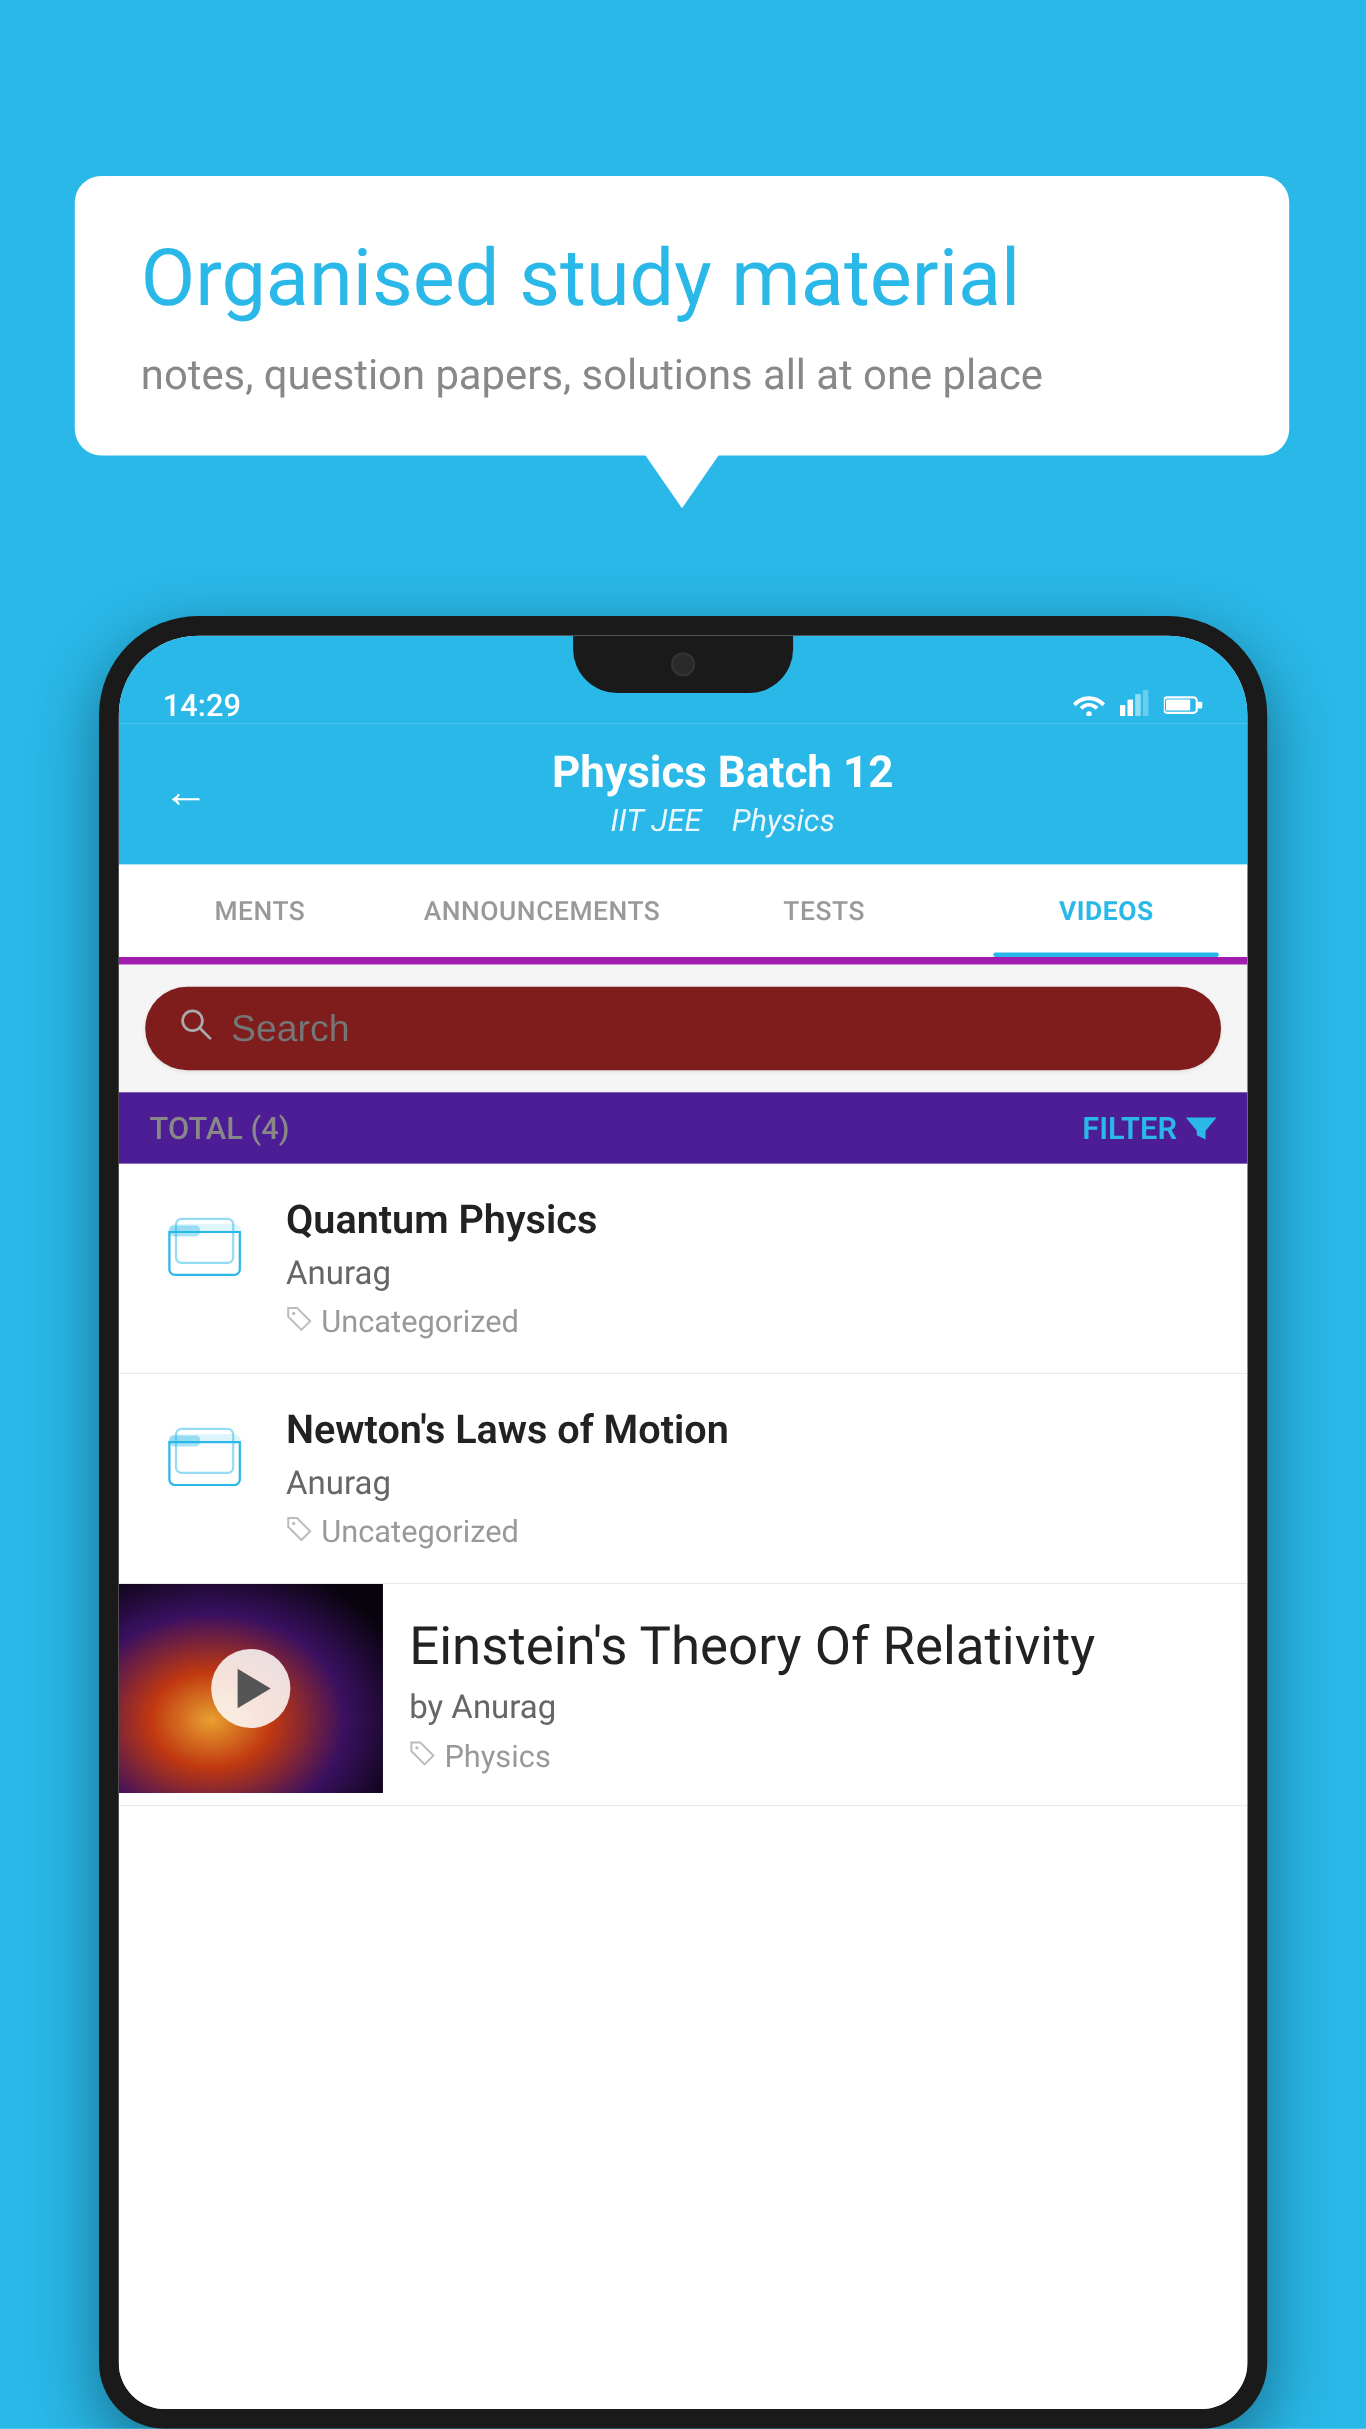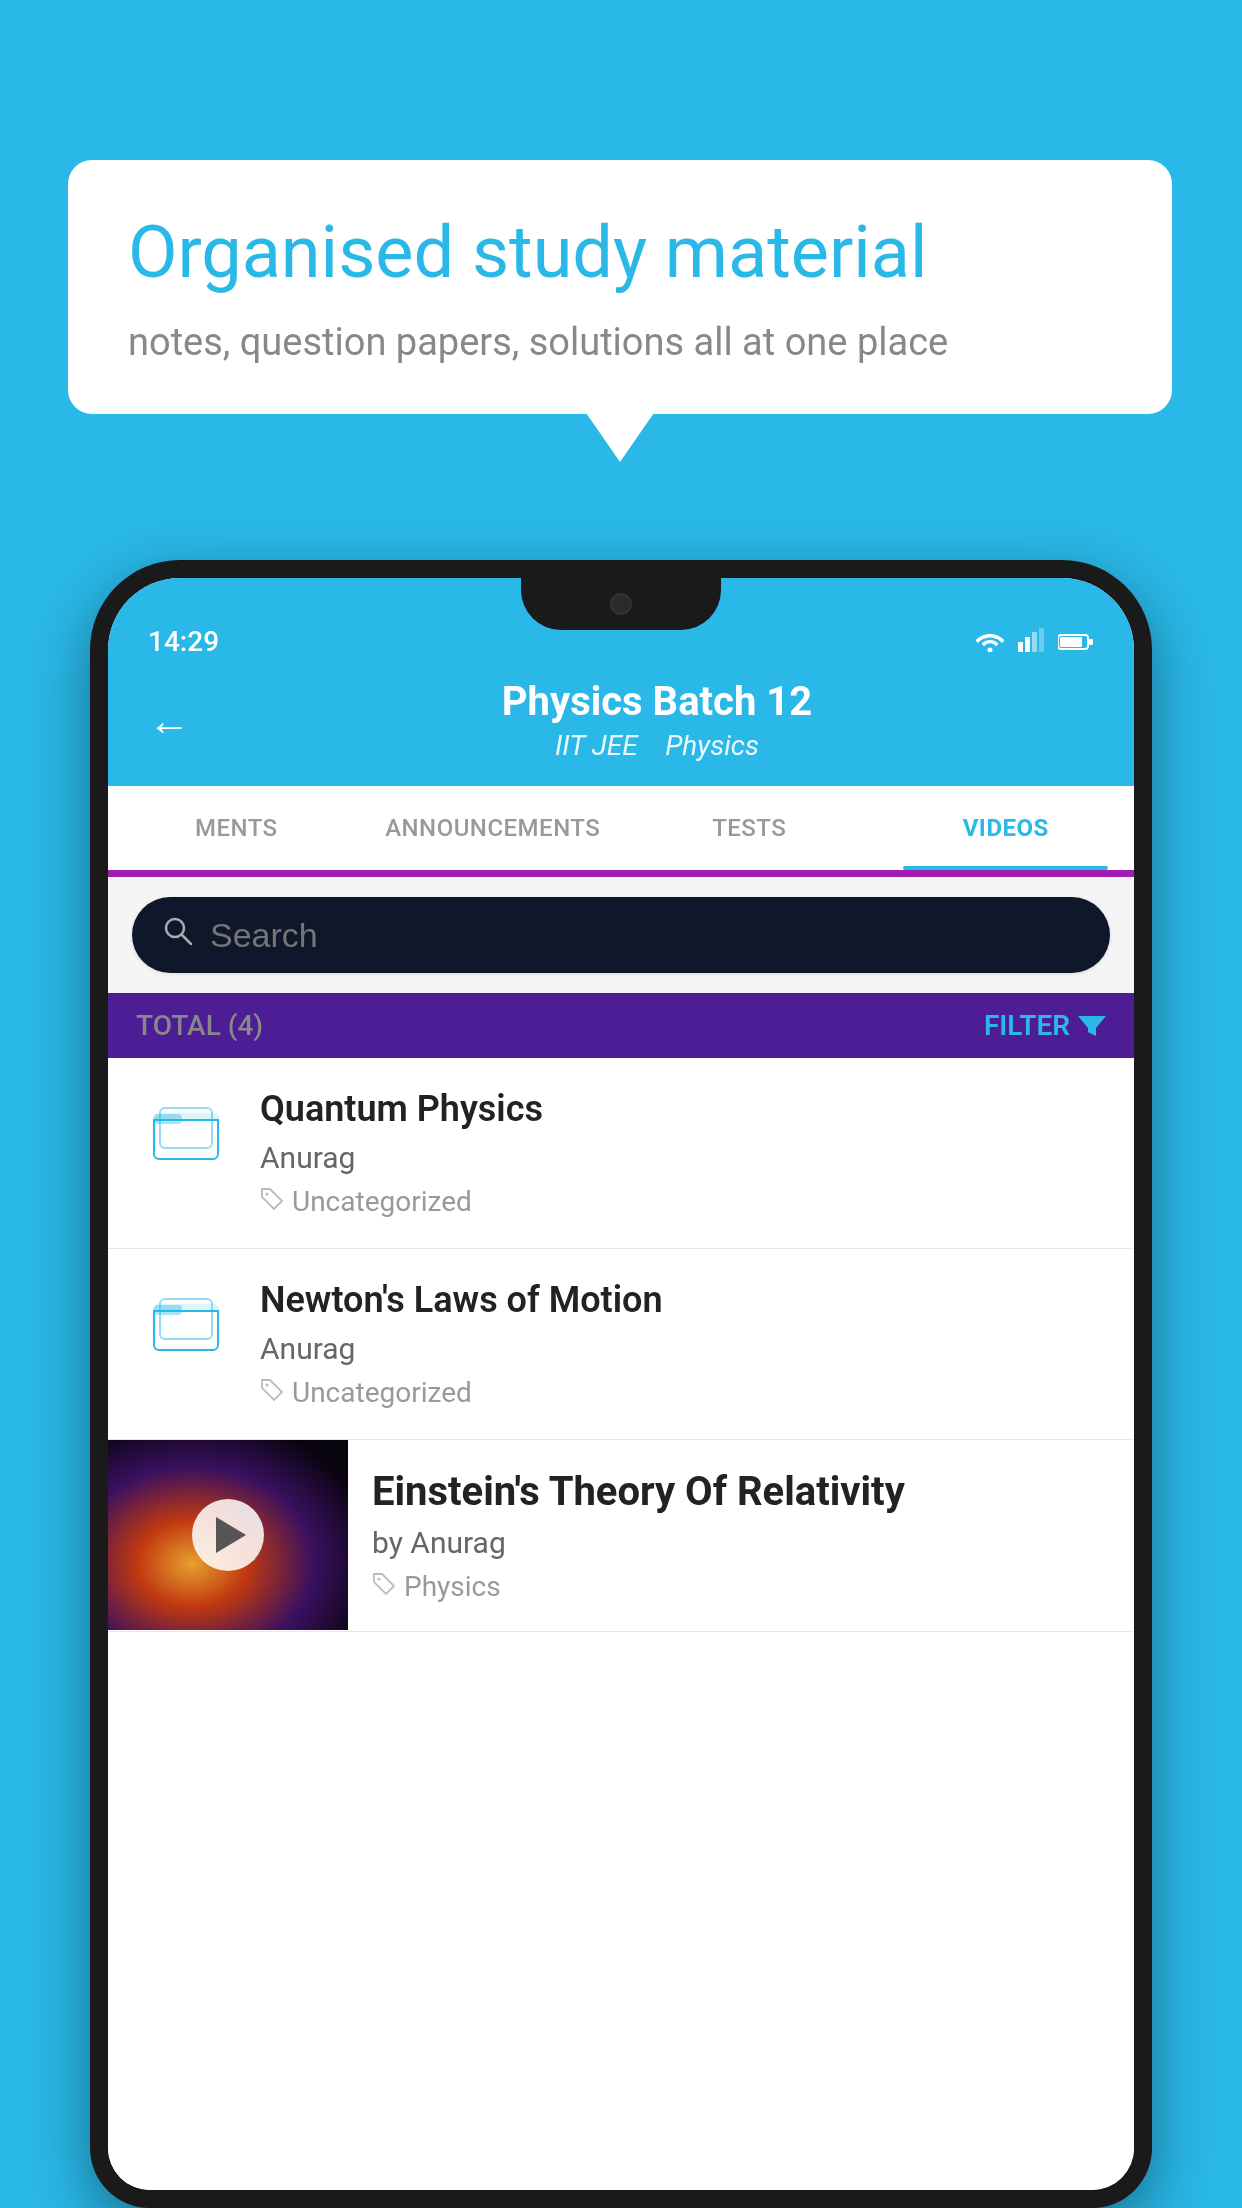--- a/index.html
+++ b/index.html
@@ -200,21 +200,21 @@
     }
 
     
     .search-container {
       padding: 20px 24px;
       background: #f5f5f5;
       flex-shrink: 0;
     }
 
     .search-input-wrapper {
-      background: #0f172a;
+      background: #7f1d1d;
       border-radius: 40px;
       display: flex;
       align-items: center;
       padding: 18px 30px;
       box-shadow: 0 1px 4px rgba(0,0,0,0.1);
     }
 
     .search-icon-svg {
       color: #aaa;
       font-size: 32px;
@@ -360,22 +360,22 @@
       border-left: 30px solid #555;
       margin-left: 6px;
     }
 
     .video-item-info {
       flex: 1;
       padding: 28px 24px;
     }
 
     .einstein-title {
-      font-size: 40px;
-      font-weight: 700;
+      font-size: 48px;
+      font-weight: 400;
       color: #222;
       margin-bottom: 10px;
     }
 
     .einstein-author {
       font-size: 30px;
       color: #666;
       margin-bottom: 10px;
     }
 

